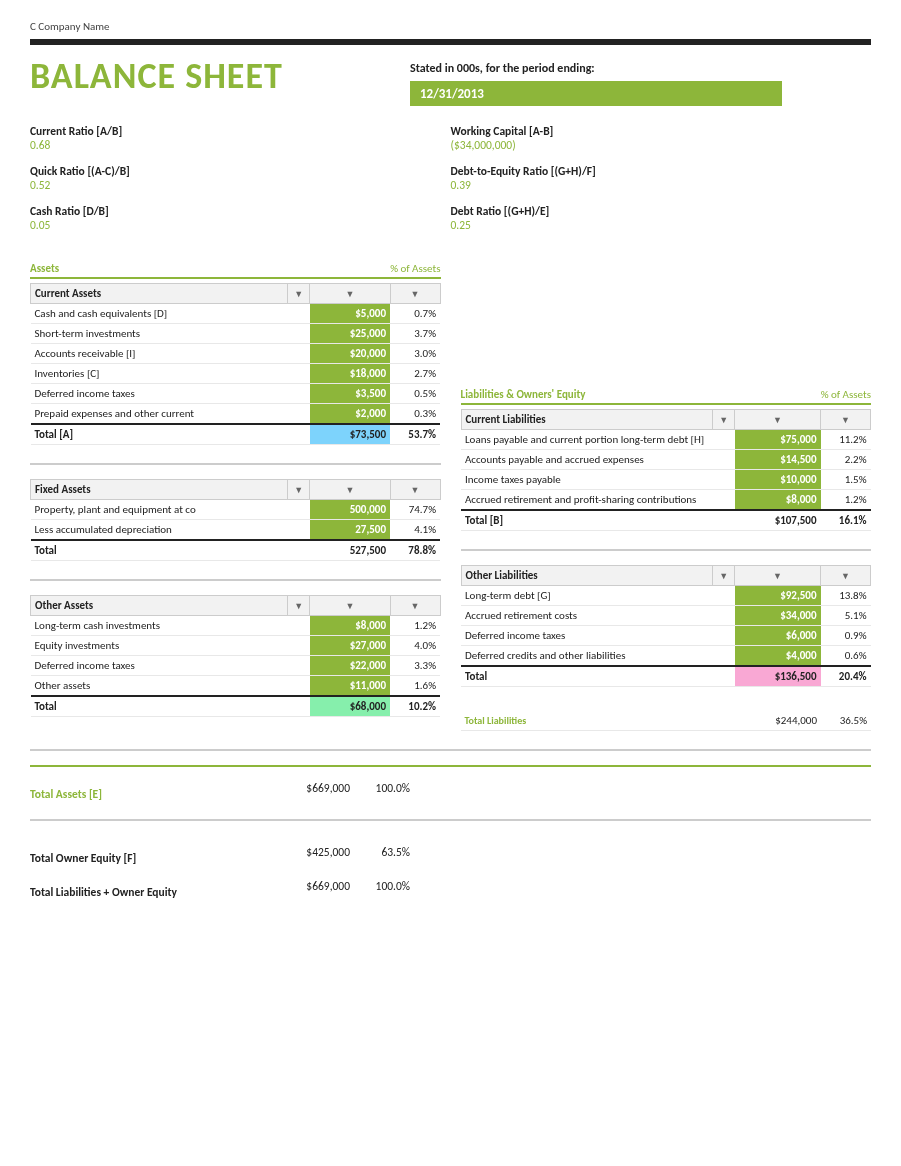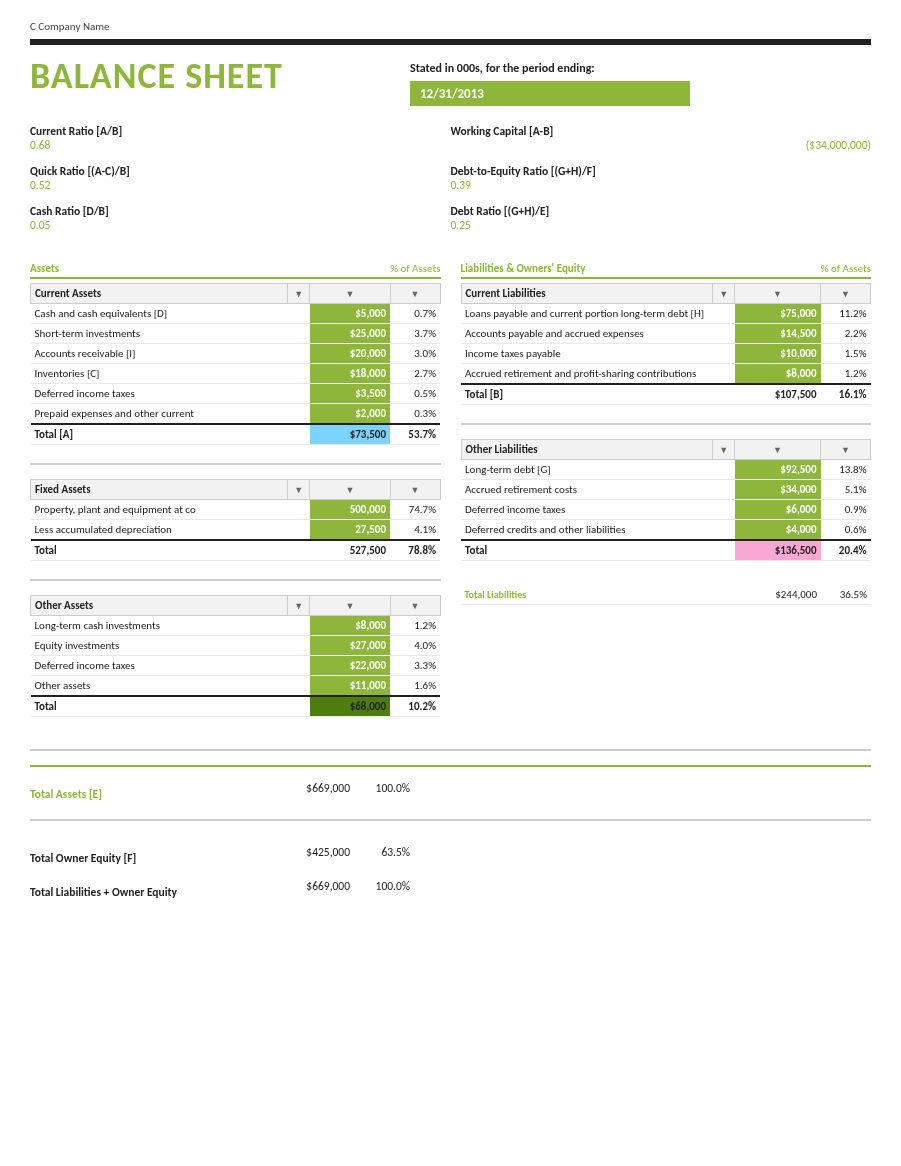--- a/index.html
+++ b/index.html
@@ -47,21 +47,21 @@
       color: #222;
       margin-bottom: 6px;
     }
     .period-value {
       background: #8db63a;
       color: #fff;
       font-size: 13px;
       font-weight: bold;
       padding: 5px 10px;
       display: inline-block;
-      width: 280px;
+      width: 372px;
     }
     .ratios-section {
       display: flex;
       margin-bottom: 18px;
       margin-top: 10px;
     }
     .ratios-left, .ratios-right {
       flex: 1;
     }
     .ratio-item {
@@ -71,25 +71,25 @@
       font-weight: bold;
       font-size: 11.5px;
       color: #222;
     }
     .ratio-value {
       color: #8db63a;
       font-size: 11.5px;
     }
     .ratio-value.negative {
       color: #8db63a;
-      text-align: right;
     }
     .main-tables {
       display: flex;
       gap: 20px;
+      align-items: flex-end;
     }
     .left-col, .right-col {
       flex: 1;
     }
     .section-header-row {
       display: flex;
       justify-content: space-between;
       border-bottom: 2px solid #8db63a;
       margin-bottom: 4px;
       padding-bottom: 2px;
@@ -380,21 +380,21 @@
     </tr>
             <tr>
       <td>Other assets</td>
       <td class="drop-col"></td>
       <td class="val-col">$11,000</td>
       <td class="pct-col">1.6%</td>
     </tr>
             <tr class="total-row">
     <td>Total</td>
     <td class="drop-col"></td>
-    <td class="val-col" style="background:#4d7c0f;color:#222;">$68,000</td>
+    <td class="val-col" style="background:#86efac;color:#222;">$68,000</td>
     <td class="pct-col">10.2%</td>
   </tr>
           </tbody>
       </table>
     </div>
 
   </div>
 
   <div class="right-col">
 

